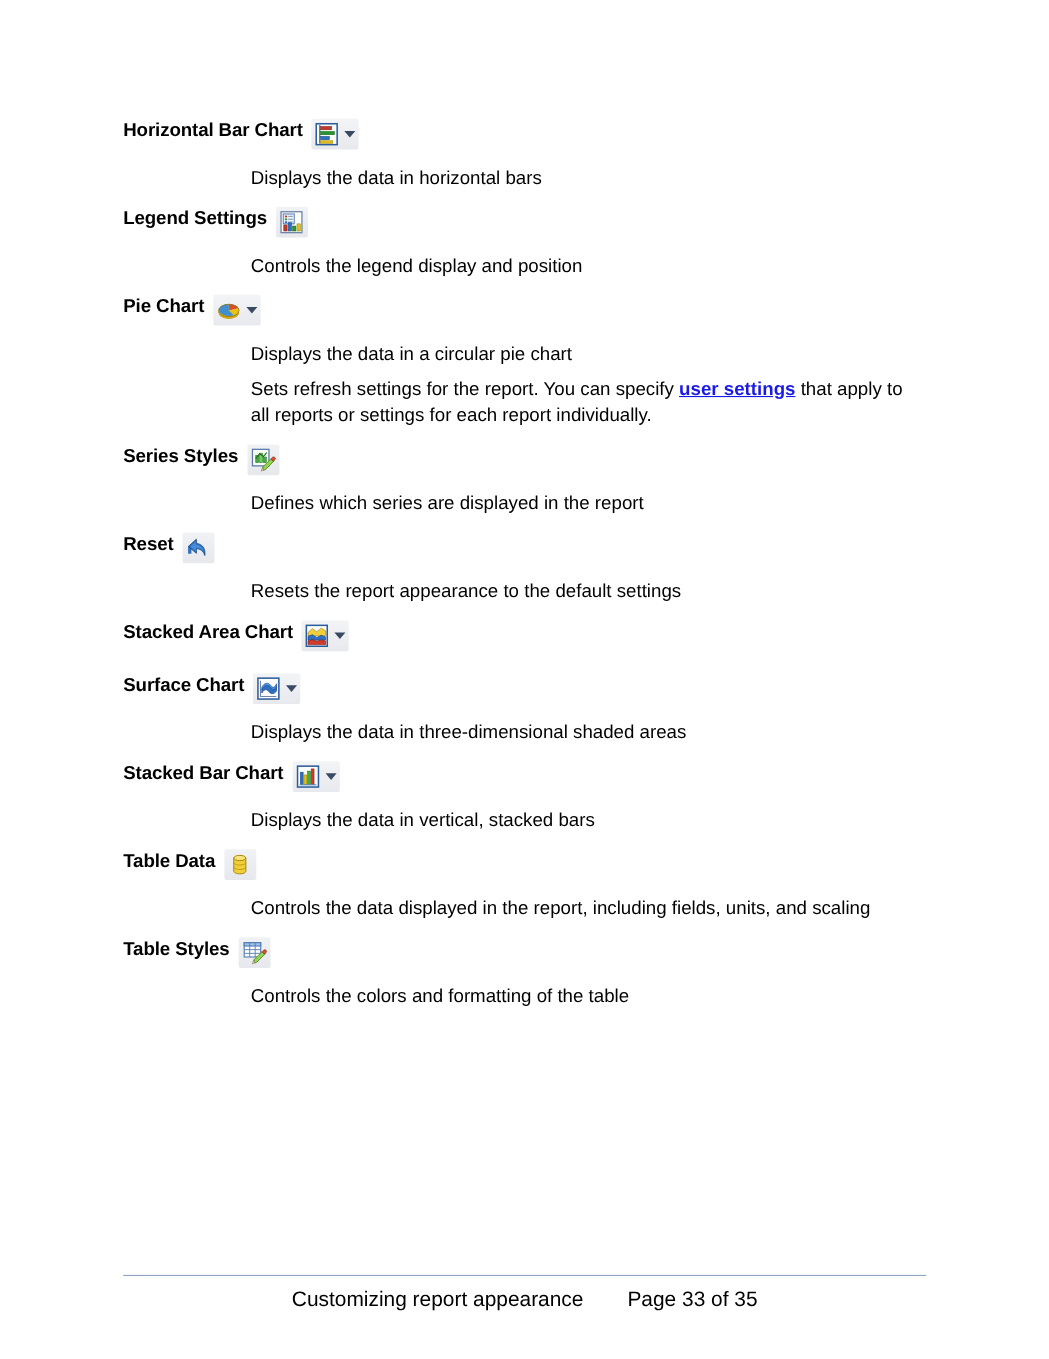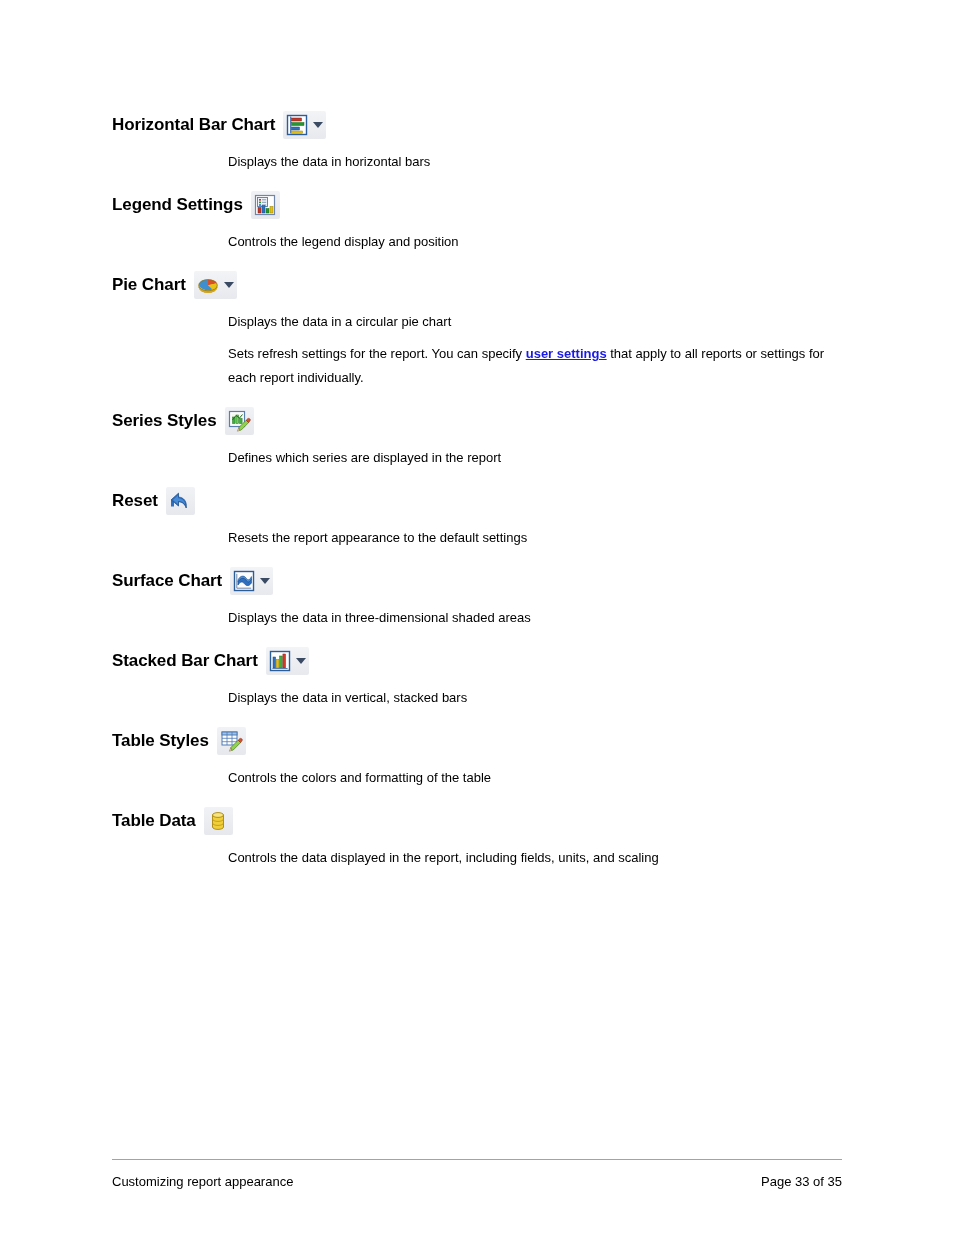--- a/index.html
+++ b/index.html
@@ -28,21 +28,21 @@
     top: 108px;
     width: 730px;
   }
 
   
   .entry {
     margin: 0 0 0 0;
   }
   .term-line {
     display: flex;
-    align-items: center;
+    align-items: flex-start;
     min-height: 34px;
     margin-top: 14px;
   }
   .entry:first-child .term-line { margin-top: 0; }
   .term-label {
     font-size: 17px;
     font-weight: bold;
     letter-spacing: -0.1px;
     line-height: 22px;
     white-space: nowrap;
@@ -62,21 +62,21 @@
   .caret {
     display: inline-block;
     margin-left: 4px;
     width: 0; height: 0;
     border-left: 5px solid transparent;
     border-right: 5px solid transparent;
     border-top: 6px solid #3a4a63;
   }
   .desc {
     margin: 8px 0 0 116px;
-    font-size: 13px;
+    font-size: 17px;
     line-height: 24px;
     max-width: 620px;
     color: #000;
   }
   .desc a.link {
     color: #1a1ae6;
     text-decoration: underline;
     font-weight: bold;
   }
 
@@ -86,23 +86,23 @@
     left: 112px;
     right: 112px;
     bottom: 42px;
   }
   .footer-rule {
     border-top: 1px solid #8fa6c4;
     margin-bottom: 11px;
   }
   .footer-row {
     display: flex;
-    justify-content: space-between;
+    justify-content: center;
     align-items: baseline;
-    font-size: 13px;
+    font-size: 19px;
     line-height: 22px;
     gap: 40px;
   }
 
   
   .ico { display: block; }
 </style>
 </head>
 <body>
 
@@ -206,20 +206,33 @@
             <path d="M3 10.5 L3 17.5 L6 17.5 L6 12.5 Z" fill="#2f6fc0"></path>
             <path d="M3.2 10.8 L10.5 4.2 L10.5 8 C16 8.6 19 12.5 18.2 19 C16.6 14.2 13.6 12.8 10.5 12.9 L10.5 17 Z" fill="#2f6fc0" stroke="#1b4f90" stroke-width="0.8" stroke-linejoin="round"></path>
             <path d="M5 10.9 L10 6.4 L10 9.2 C14.5 9.6 16.9 12 17.3 15.8 C15.6 12.6 13.2 11.8 10 11.9 L10 15.1 Z" fill="#4f96dd" opacity="0.75"></path>
           </svg>
         </span>
       </div>
       <div class="desc">Resets the report appearance to the default settings</div>
     </div>
 
     <div class="entry">
+      <div class="term-line">
+        <span class="term-label">Stacked Area Chart</span>
+        <span class="icon-wrap">
+          <svg class="ico" width="24" height="24" viewBox="0 0 24 24">
+            <rect x="2.5" y="2.5" width="19" height="19" fill="#ffffff" stroke="#2c5d9b" stroke-width="1.4"></rect>
+            <rect x="4" y="4" width="16" height="16" fill="#fdfdfd"></rect>
+            <path d="M4 9 L8 5.5 L12 8.5 L16 5 L20 7.5 L20 12 L4 12 Z" fill="#f2cf3f" stroke="#a8860c" stroke-width="0.6"></path>
+            <path d="M4 12.5 L8 11 L12 13.5 L16 11.5 L20 13 L20 16 L4 16 Z" fill="#2f6fc0" stroke="#1d4880" stroke-width="0.6"></path>
+            <path d="M4 16.5 L8 15.5 L12 17 L16 15.8 L20 16.8 L20 20 L4 20 Z" fill="#d33a2c" stroke="#8a2118" stroke-width="0.6"></path>
+          </svg>
+          <span class="caret"></span>
+        </span>
+      </div>
     </div>
 
     <div class="entry">
       <div class="term-line">
         <span class="term-label">Surface Chart</span>
         <span class="icon-wrap">
           <svg class="ico" width="24" height="24" viewBox="0 0 24 24">
             <rect x="2.5" y="2.5" width="19" height="19" fill="#ffffff" stroke="#2c5d9b" stroke-width="1.4"></rect>
             <rect x="4" y="4" width="16" height="16" fill="#fdfdfd"></rect>
             <path d="M4.8 4.8 L4.8 19.2 L19.2 19.2" fill="none" stroke="#6f86a8" stroke-width="1"></path>
@@ -242,20 +255,35 @@
             <rect x="5" y="8" width="2.6" height="11" fill="#2f6fc0" stroke="#1d4880" stroke-width="0.5"></rect>
             <rect x="8.3" y="10.5" width="2.6" height="8.5" fill="#e3c016" stroke="#9a8009" stroke-width="0.5"></rect>
             <rect x="11.6" y="7" width="2.6" height="12" fill="#3fae3f" stroke="#24701f" stroke-width="0.5"></rect>
             <rect x="14.9" y="5" width="2.6" height="14" fill="#d33a2c" stroke="#8a2118" stroke-width="0.5"></rect>
             <rect x="4.4" y="19" width="15.2" height="1" fill="#5b7fb0"></rect>
           </svg>
           <span class="caret"></span>
         </span>
       </div>
       <div class="desc">Displays the data in vertical, stacked bars</div>
+    </div>
+
+    <div class="entry">
+      <div class="term-line">
+        <span class="term-label">Table Data</span>
+        <span class="icon-wrap plain">
+          <svg class="ico" width="24" height="24" viewBox="0 0 24 24">
+            <path d="M6.5 6 L6.5 18 C6.5 19.4 9 20.4 12 20.4 C15 20.4 17.5 19.4 17.5 18 L17.5 6 Z" fill="#f0cf3a" stroke="#a8860c" stroke-width="0.9"></path>
+            <ellipse cx="12" cy="6" rx="5.5" ry="2.4" fill="#f7e47f" stroke="#a8860c" stroke-width="0.9"></ellipse>
+            <path d="M6.5 10 C6.5 11.4 9 12.4 12 12.4 C15 12.4 17.5 11.4 17.5 10" fill="none" stroke="#b9960f" stroke-width="0.8"></path>
+            <path d="M6.5 14 C6.5 15.4 9 16.4 12 16.4 C15 16.4 17.5 15.4 17.5 14" fill="none" stroke="#b9960f" stroke-width="0.8"></path>
+          </svg>
+        </span>
+      </div>
+      <div class="desc">Controls the data displayed in the report, including fields, units, and scaling</div>
     </div>
 
     <div class="entry">
       <div class="term-line">
         <span class="term-label">Table Styles</span>
         <span class="icon-wrap plain">
           <svg class="ico" width="24" height="24" viewBox="0 0 24 24">
             <rect x="3" y="3" width="15" height="13" fill="#ffffff" stroke="#4f7bb5" stroke-width="1"></rect>
             <rect x="3" y="3" width="15" height="3" fill="#9fc3e8" stroke="#4f7bb5" stroke-width="1"></rect>
             <line x1="8" y1="3" x2="8" y2="16" stroke="#4f7bb5" stroke-width="0.8"></line>
@@ -266,35 +294,20 @@
               <path d="M12.5 21.5 L11.8 18.6 L19.2 11.2 L21.6 13.6 L14.2 21 Z" fill="#8fd44a" stroke="#4f7a22" stroke-width="0.7"></path>
               <path d="M19.2 11.2 L20.6 9.8 C21.2 9.2 22.3 9.3 22.9 9.9 C23.5 10.5 23.4 11.4 22.8 12 L21.6 13.6 Z" fill="#d94f2b" stroke="#8a2f18" stroke-width="0.6"></path>
               <path d="M11.8 18.6 L12.5 21.5 L10.4 22.2 Z" fill="#f2e3c0" stroke="#8a7a52" stroke-width="0.6"></path>
             </g>
           </svg>
         </span>
       </div>
       <div class="desc">Controls the colors and formatting of the table</div>
     </div>
 
-    <div class="entry">
-      <div class="term-line">
-        <span class="term-label">Table Data</span>
-        <span class="icon-wrap plain">
-          <svg class="ico" width="24" height="24" viewBox="0 0 24 24">
-            <path d="M6.5 6 L6.5 18 C6.5 19.4 9 20.4 12 20.4 C15 20.4 17.5 19.4 17.5 18 L17.5 6 Z" fill="#f0cf3a" stroke="#a8860c" stroke-width="0.9"></path>
-            <ellipse cx="12" cy="6" rx="5.5" ry="2.4" fill="#f7e47f" stroke="#a8860c" stroke-width="0.9"></ellipse>
-            <path d="M6.5 10 C6.5 11.4 9 12.4 12 12.4 C15 12.4 17.5 11.4 17.5 10" fill="none" stroke="#b9960f" stroke-width="0.8"></path>
-            <path d="M6.5 14 C6.5 15.4 9 16.4 12 16.4 C15 16.4 17.5 15.4 17.5 14" fill="none" stroke="#b9960f" stroke-width="0.8"></path>
-          </svg>
-        </span>
-      </div>
-      <div class="desc">Controls the data displayed in the report, including fields, units, and scaling</div>
-    </div>
-
   </div>
 
   <div class="footer">
     <div class="footer-rule"></div>
     <div class="footer-row">
       <span>Customizing report appearance</span>
       <span>Page 33 of 35</span>
     </div>
   </div>
 

